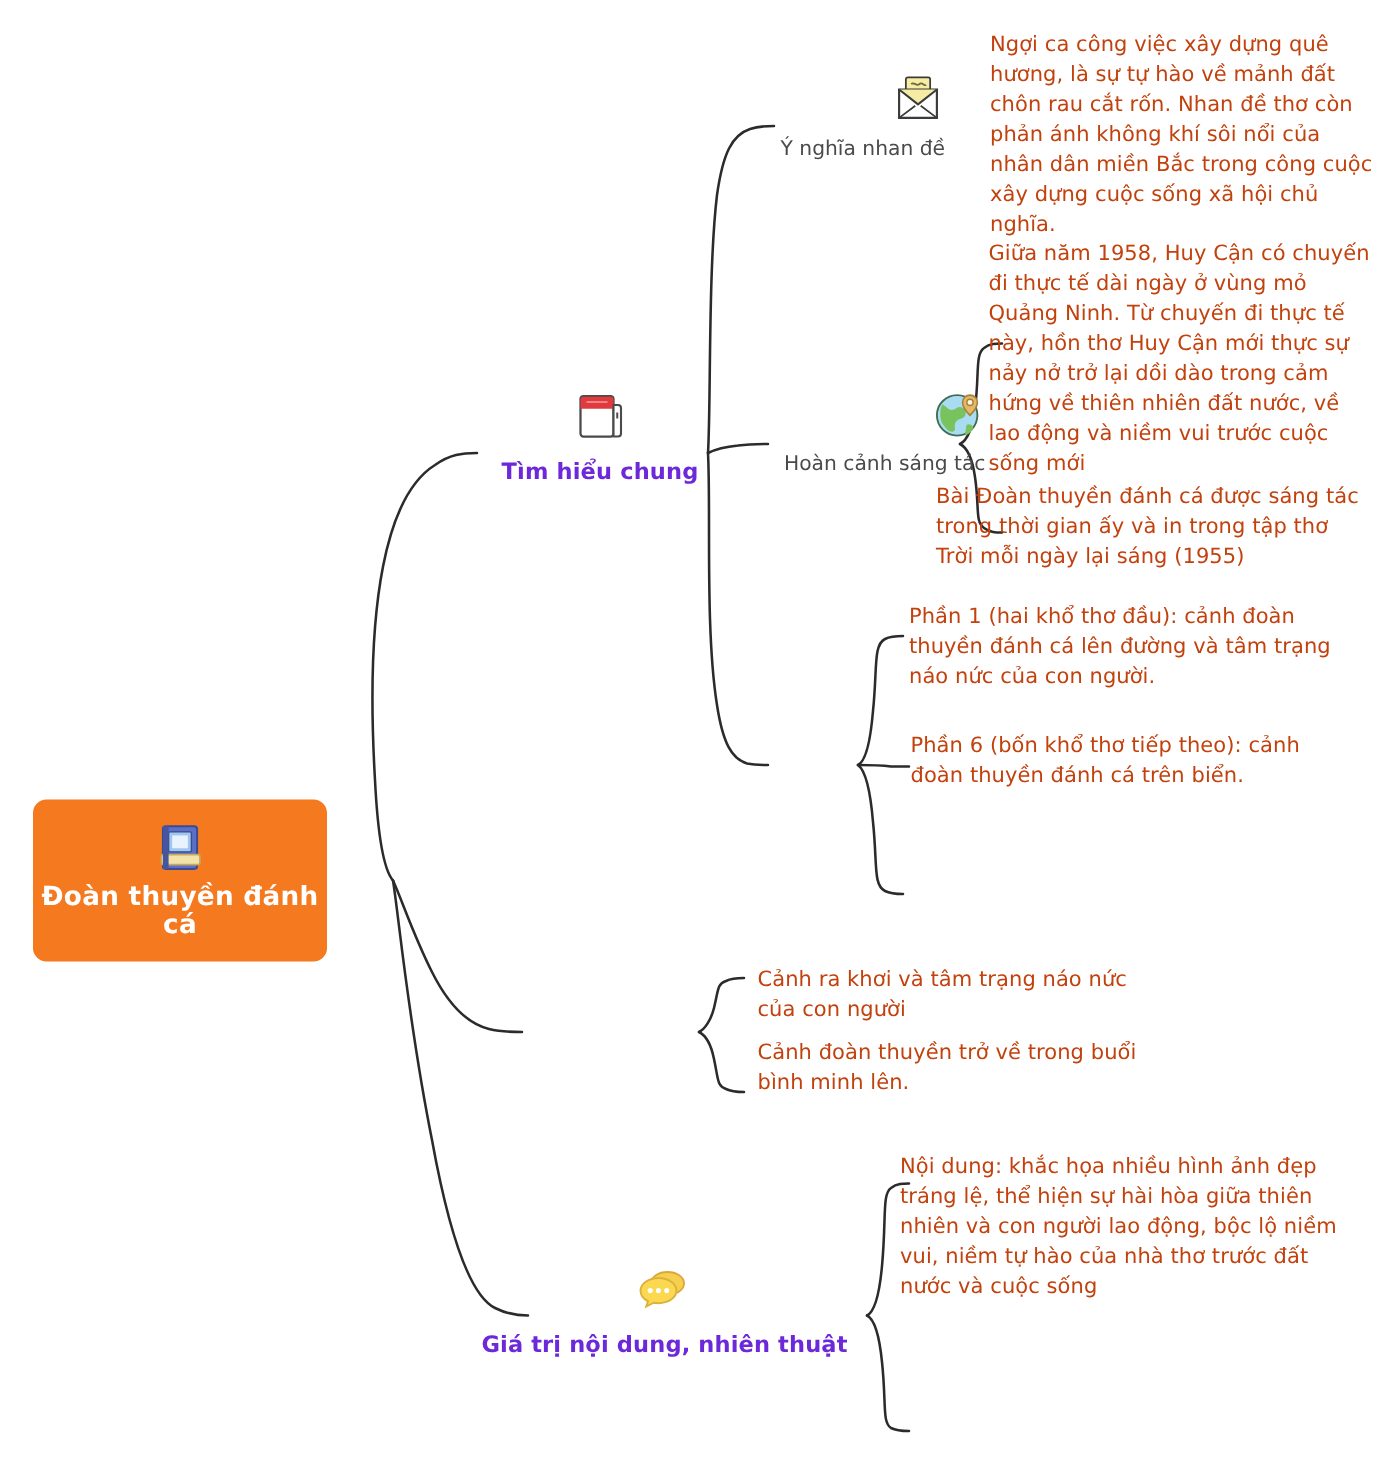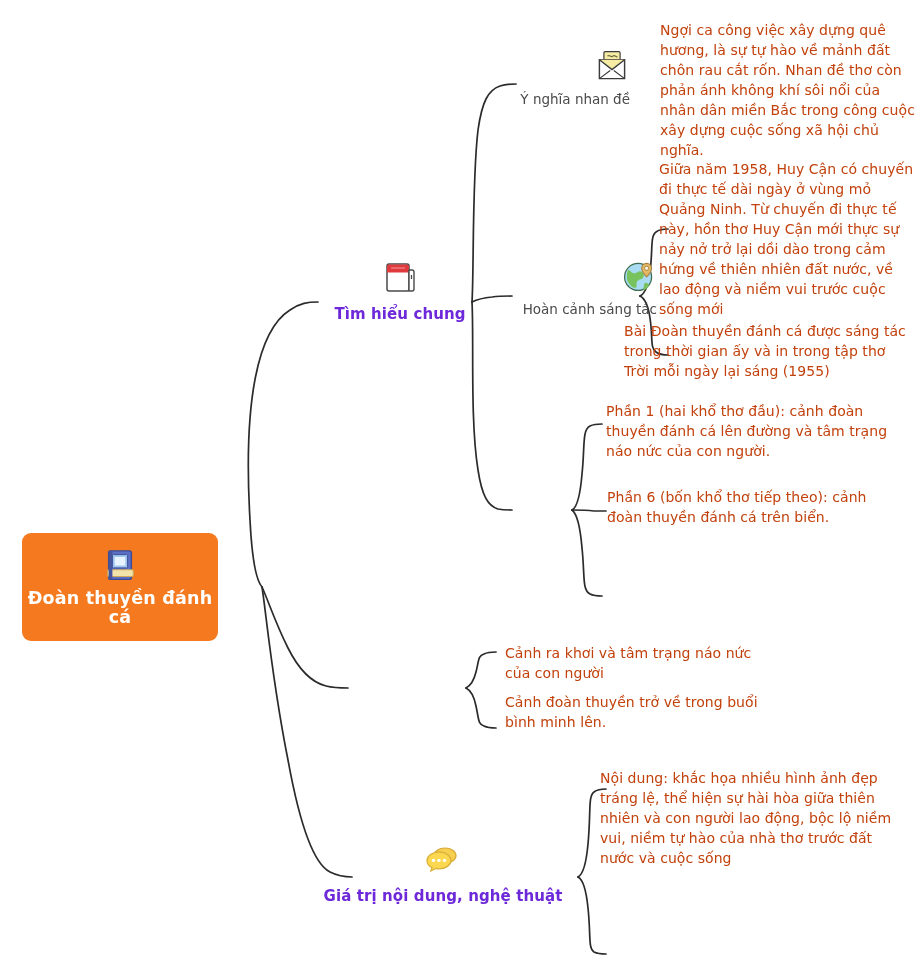--- a/index.html
+++ b/index.html
@@ -183,21 +183,21 @@
 
 
   <div class="topic" id="topic-2">
     <svg class="topic-icon" viewBox="0 0 40 40" xmlns="http://www.w3.org/2000/svg">
       <path d="M22 8c6.1 0 11 3.4 11 7.6 0 4.2-4.9 7.6-11 7.6-1 0-2-.1-2.9-.3l-4.4 2.2 1-3.1c-2.9-1.4-4.7-3.7-4.7-6.4C11 11.4 15.9 8 22 8z" fill="#f7cf4e" stroke="#d8a93a" stroke-width="1.2"></path>
       <path d="M16 12c6.6 0 12 3.8 12 8.4 0 4.7-5.4 8.4-12 8.4-1.1 0-2.2-.1-3.2-.3l-5 2.5 1.2-3.5C5.8 26 4 23.4 4 20.4 4 15.8 9.4 12 16 12z" fill="#fbd84f" stroke="#dcb23c" stroke-width="1.3"></path>
       <circle cx="10.5" cy="20.4" r="1.7" fill="#ffffff"></circle>
       <circle cx="16" cy="20.4" r="1.7" fill="#ffffff"></circle>
       <circle cx="21.5" cy="20.4" r="1.7" fill="#ffffff"></circle>
     </svg>
-    <div class="topic-label">Giá trị nội dung, nghệ thuật</div>
+    <div class="topic-label">Giá trị nội dung, nhiên thuật</div>
   </div>
 
   <div class="subtopic" id="sub-0">
     <svg class="sub-icon" viewBox="0 0 40 40" xmlns="http://www.w3.org/2000/svg">
       <rect x="11" y="4" width="18" height="14" rx="1.5" fill="#f6eca4" stroke="#3b3b3b" stroke-width="1.3"></rect>
       <path d="M15 9c2-2 4 2 6 0s4 2 5 .5" fill="none" stroke="#6a6a3a" stroke-width="1.3"></path>
       <path d="M6 13h28v21H6z" fill="#ffffff" stroke="#3b3b3b" stroke-width="1.6"></path>
       <path d="M6 13l14 11 14-11" fill="#f6eca4" stroke="#3b3b3b" stroke-width="1.5"></path>
       <path d="M6 34l12-9M34 34l-12-9" stroke="#3b3b3b" stroke-width="1.3"></path>
     </svg>

